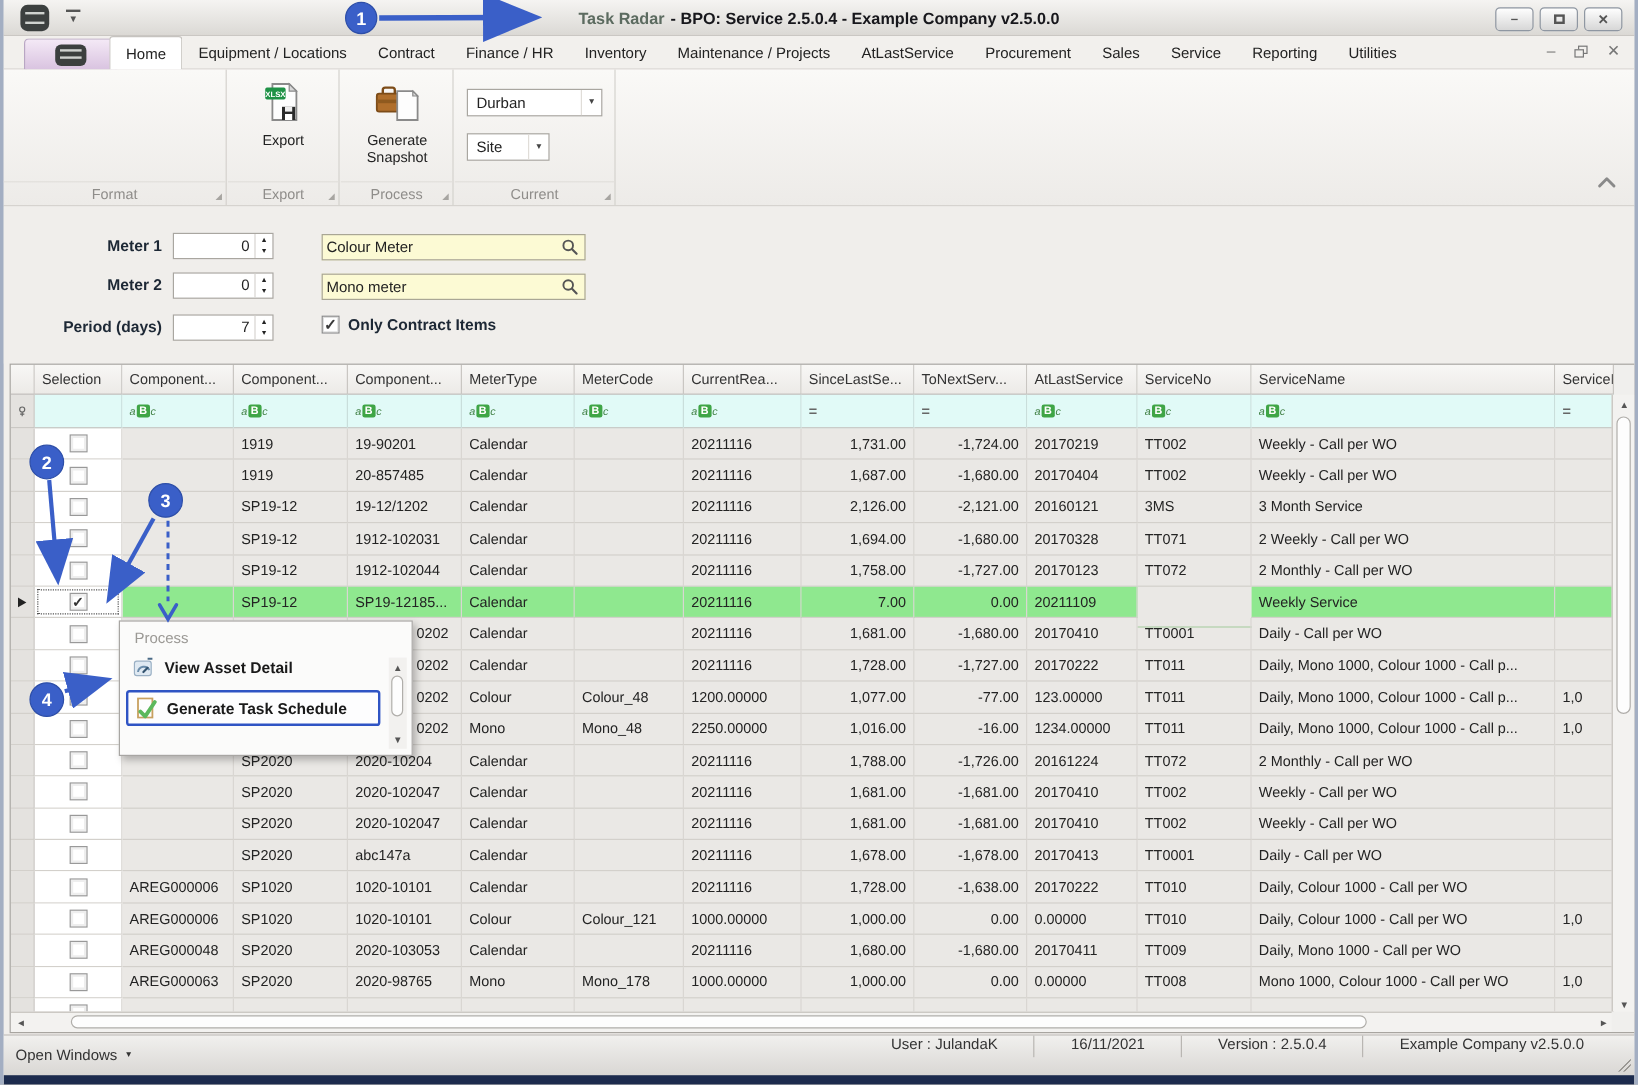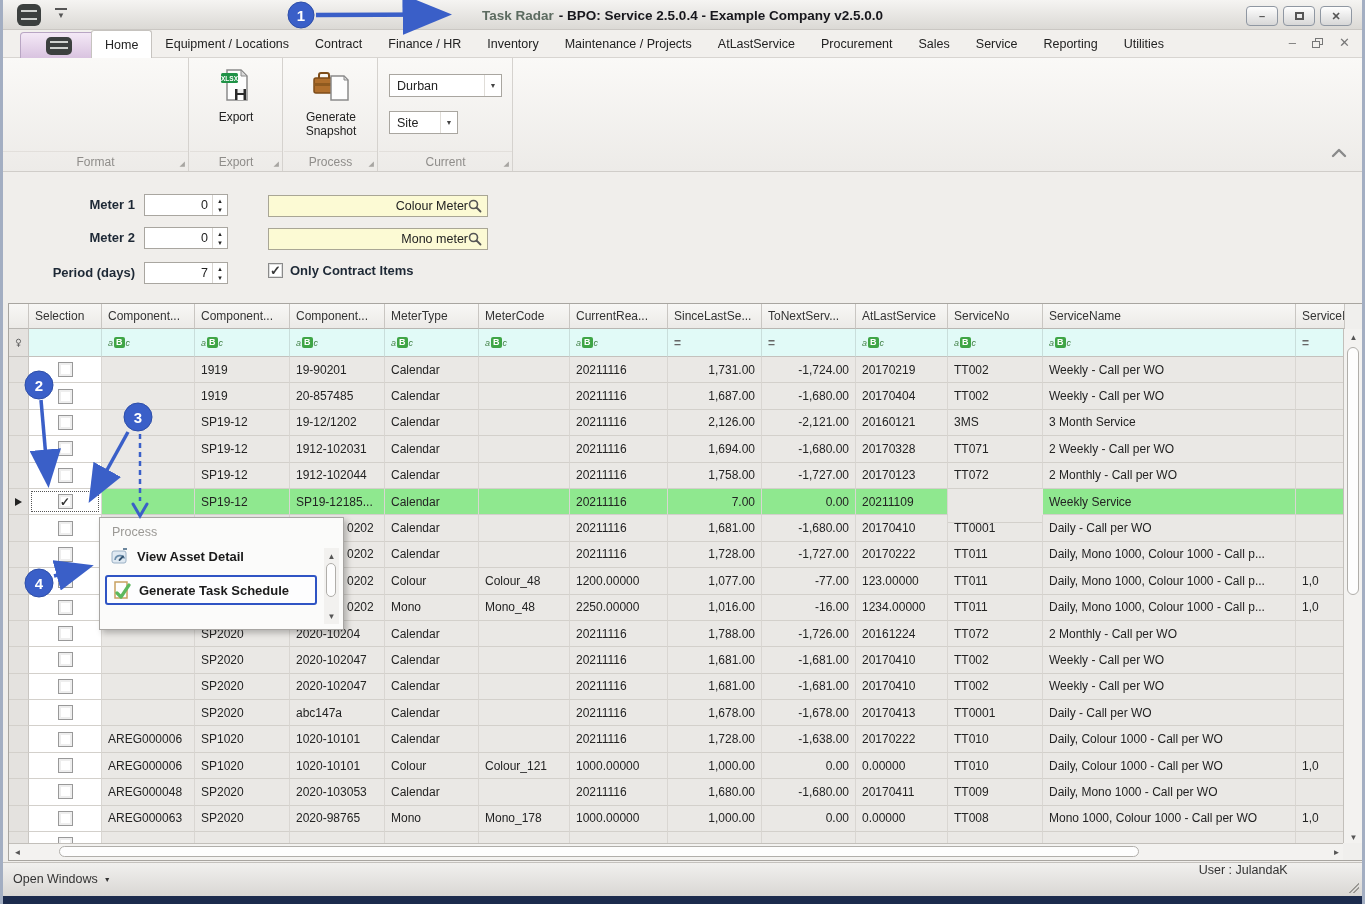--- a/index.html
+++ b/index.html
@@ -44,21 +44,21 @@
   .combo .cv{flex:1;padding-left:7px;}
   .combo .ca{width:17px;height:100%;display:flex;align-items:center;justify-content:center;font-size:7px;color:#444;border-left:1px solid #e0ddd8;}
   .chevron-min{position:absolute;right:14px;bottom:8px;}
   
   .params{position:absolute;left:0;top:172px;width:100%;height:131px;background:#f0eeeb;}
   .plabel{position:absolute;width:95px;text-align:right;font-size:13px;font-weight:bold;color:#1d2835;}
   .spin{position:absolute;width:84px;height:22px;border:1px solid #a9a6a0;background:#fff;display:flex;}
   .spin .val{flex:1;text-align:right;font-size:12.5px;color:#222;padding:3px 4px 0 0;}
   .spin .btns{width:15px;border-left:1px solid #d8d5d1;display:flex;flex-direction:column;align-items:center;justify-content:center;gap:3px;font-size:6px;color:#222;}
   .search{position:absolute;width:220px;height:22px;border:1px solid #a9a695;background:#fcfad4;display:flex;align-items:center;font-size:12.5px;color:#222;}
-  .search .sv{flex:1;padding-left:3px;text-align:right;}
+  .search .sv{flex:1;padding-left:3px;}
   .search svg{margin-right:5px;}
   .pchk{position:absolute;display:flex;align-items:center;gap:7px;font-size:13px;font-weight:bold;color:#1d2835;}
   .pchk .box{width:15px;height:15px;border:1px solid #8a8a8a;background:#fff;display:flex;align-items:center;justify-content:center;font-size:13px;color:#3a3a3a;box-shadow:inset 0 0 0 1px #dfdfdf;}
   
   .grid{position:absolute;left:5px;top:303px;width:1355px;height:558px;border:1px solid #a8a5a0;background:#f0efed;overflow:hidden;}
   .g-header,.g-filter,.g-row{display:flex;width:1336px;}
   .g-header{height:25px;}
   .g-hcell{background:linear-gradient(#f8f7f5,#eceae7);border-right:1px solid #c9c6c2;border-bottom:1px solid #b9b6b2;font-size:12px;color:#333;display:flex;align-items:center;padding:0 6px;overflow:hidden;white-space:nowrap;flex:0 0 auto;}
   .g-filter{height:28px;}
   .g-fcell{background:#e1faf7;border-right:1px solid #c9dedb;border-bottom:1px solid #c4c1bd;display:flex;align-items:center;padding:0 6px;flex:0 0 auto;overflow:hidden;}
@@ -88,21 +88,21 @@
   .ctxmenu{position:absolute;left:96px;top:517px;width:245px;height:113px;background:#fbfbfa;border:1px solid #a8a6a3;box-shadow:3px 3px 6px rgba(0,0,0,0.25);z-index:40;}
   .ctxmenu .mlabel{padding:7px 0 0 12px;color:#9b9995;font-size:12.5px;}
   .mitem{display:flex;align-items:center;gap:8px;font-size:13px;font-weight:bold;color:#1a1a1a;padding:4px 6px;margin:4px 26px 0 5px;}
   .mitem.hl{border:2px solid #2f54c4;border-radius:3px;background:#fdfdfe;margin-top:6px;}
   .mscroll{position:absolute;right:4px;top:30px;width:15px;height:76px;background:#f2f1ef;}
   .mscroll .sarrow{width:15px;}
   
   .statusbar{position:absolute;left:0;top:862px;width:100%;height:34px;background:linear-gradient(#f1f0ee,#d9d7d4);border-top:1px solid #c4c1bd;font-size:12.5px;color:#333;}
   .openwin{position:absolute;left:10px;top:9px;display:flex;align-items:center;gap:6px;}
   .openwin .da{font-size:7px;color:#333;}
-  .sbright{position:absolute;right:28px;top:0;height:100%;display:flex;align-items:center;gap:16px;flex-direction:column;}
+  .sbright{position:absolute;right:28px;top:0;height:100%;display:flex;gap:16px;}
   .sbitem{padding:0 14px;}
   .sbsep{width:1px;height:18px;background:#b9b6b2;}
   .grip{position:absolute;right:3px;bottom:3px;width:12px;height:12px;background:
     linear-gradient(135deg,transparent 55%,#9a9894 55%,#9a9894 63%,transparent 63%,transparent 72%,#9a9894 72%,#9a9894 80%,transparent 80%);}
   .navy{position:absolute;left:0;top:896px;width:100%;height:8px;background:#1c2b4d;}
   
   .overlay{position:absolute;left:0;top:0;z-index:60;pointer-events:none;}
   .overlay text{font-family:"Liberation Sans",sans-serif;font-weight:bold;}
 </style>
 </head>

